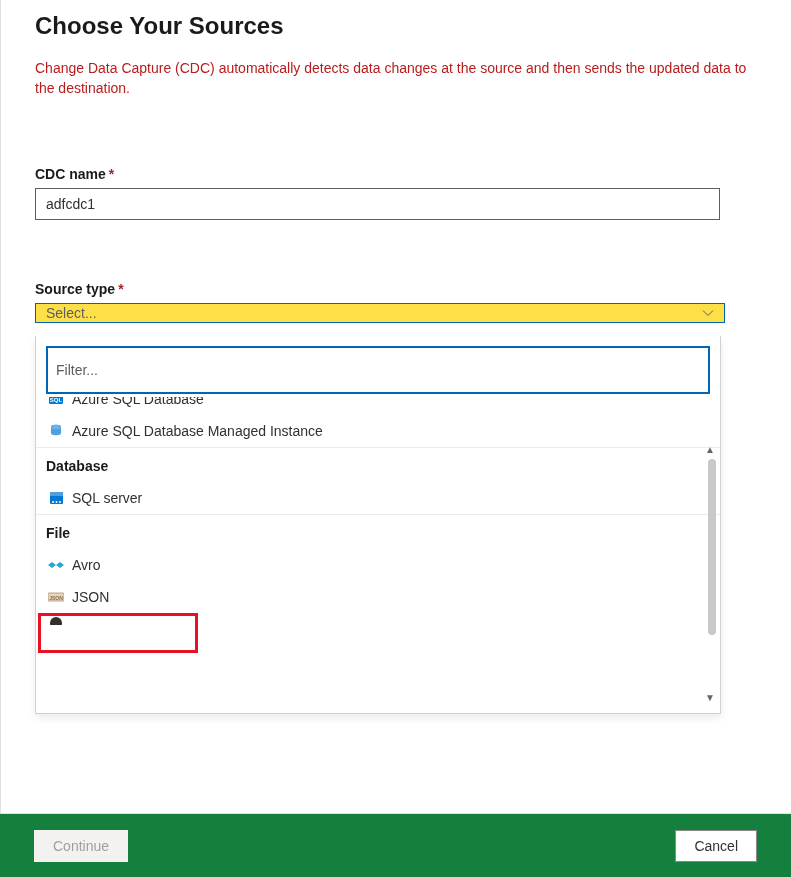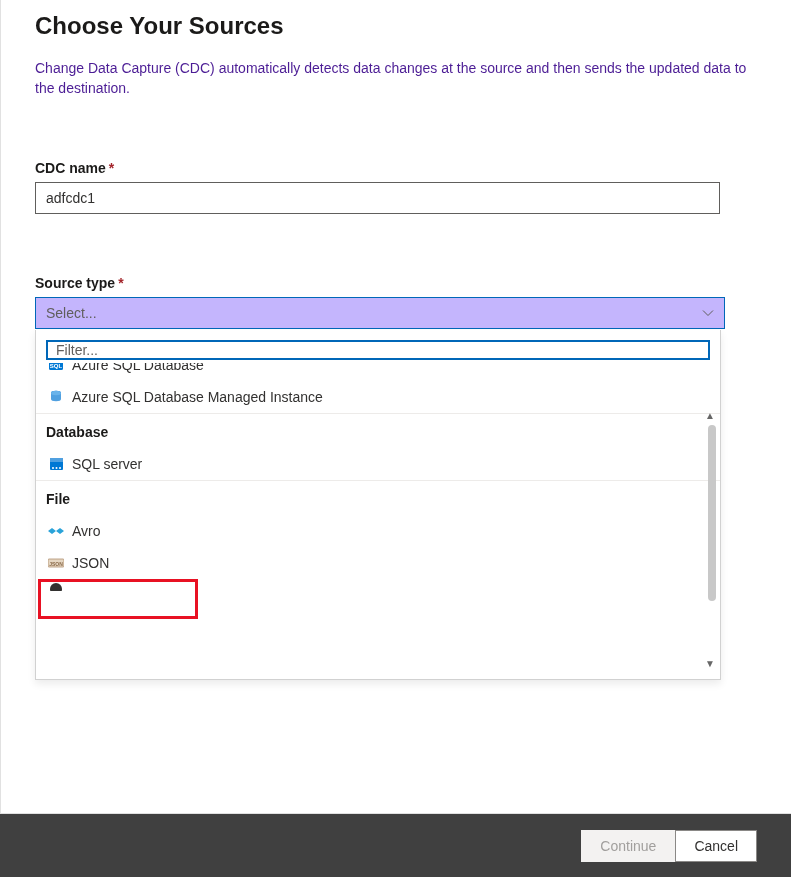--- a/index.html
+++ b/index.html
@@ -23,22 +23,22 @@
     }
     h1.page-title {
       font-size: 24px;
       font-weight: 600;
       color: #1b1a19;
       margin-bottom: 18px;
     }
     .description {
       font-size: 14px;
       line-height: 1.45;
-      color: #4c1d95;
-      margin-bottom: 22px;
+      color: #b91c1c;
+      margin-bottom: 28px;
     }
     .form-group {
       margin-bottom: 22px;
     }
     .field-label {
       font-size: 14px;
       font-weight: 600;
       color: #1b1a19;
       display: inline-block;
       margin-bottom: 6px;
@@ -58,26 +58,26 @@
       color: #323130;
       background: #fff;
       outline: none;
     }
     .select-wrapper {
       position: relative;
       width: 690px;
     }
     .select-box {
       width: 100%;
-      height: 32px;
+      height: 20px;
       border: 1px solid #0067b8;
       padding: 4px 10px;
       font-size: 14px;
       color: #605e5c;
-      background: #c4b5fd;
+      background: #fde047;
       display: flex;
       align-items: center;
       justify-content: space-between;
       cursor: pointer;
     }
     .chevron {
       font-size: 11px;
       color: #605e5c;
     }
     .dropdown-panel {
@@ -90,21 +90,21 @@
       background: #fff;
       box-shadow: 0 4px 8px rgba(0,0,0,0.08);
       z-index: 10;
       padding-bottom: 6px;
     }
     .filter-wrap {
       padding: 10px 10px 3px 10px;
     }
     .filter-input {
       width: 100%;
-      height: 20px;
+      height: 48px;
       border: 2px solid #0067b8;
       padding: 4px 8px;
       font-size: 14px;
       font-family: inherit;
       color: #323130;
       outline: none;
     }
     .filter-input::placeholder {
       color: #605e5c;
     }
@@ -183,23 +183,23 @@
     }
     .footer {
       position: absolute;
       left: 0;
       right: 0;
       bottom: 0;
       height: 64px;
       border-top: 1px solid #e1e1e1;
       display: flex;
       align-items: center;
-      justify-content: flex-end;
+      justify-content: space-between;
       padding: 0 34px;
-      background: #404040;
+      background: #15803d;
     }
     .btn {
       height: 32px;
       padding: 0 18px;
       font-size: 14px;
       font-family: inherit;
       cursor: pointer;
       border: 1px solid transparent;
     }
     .btn-continue {

